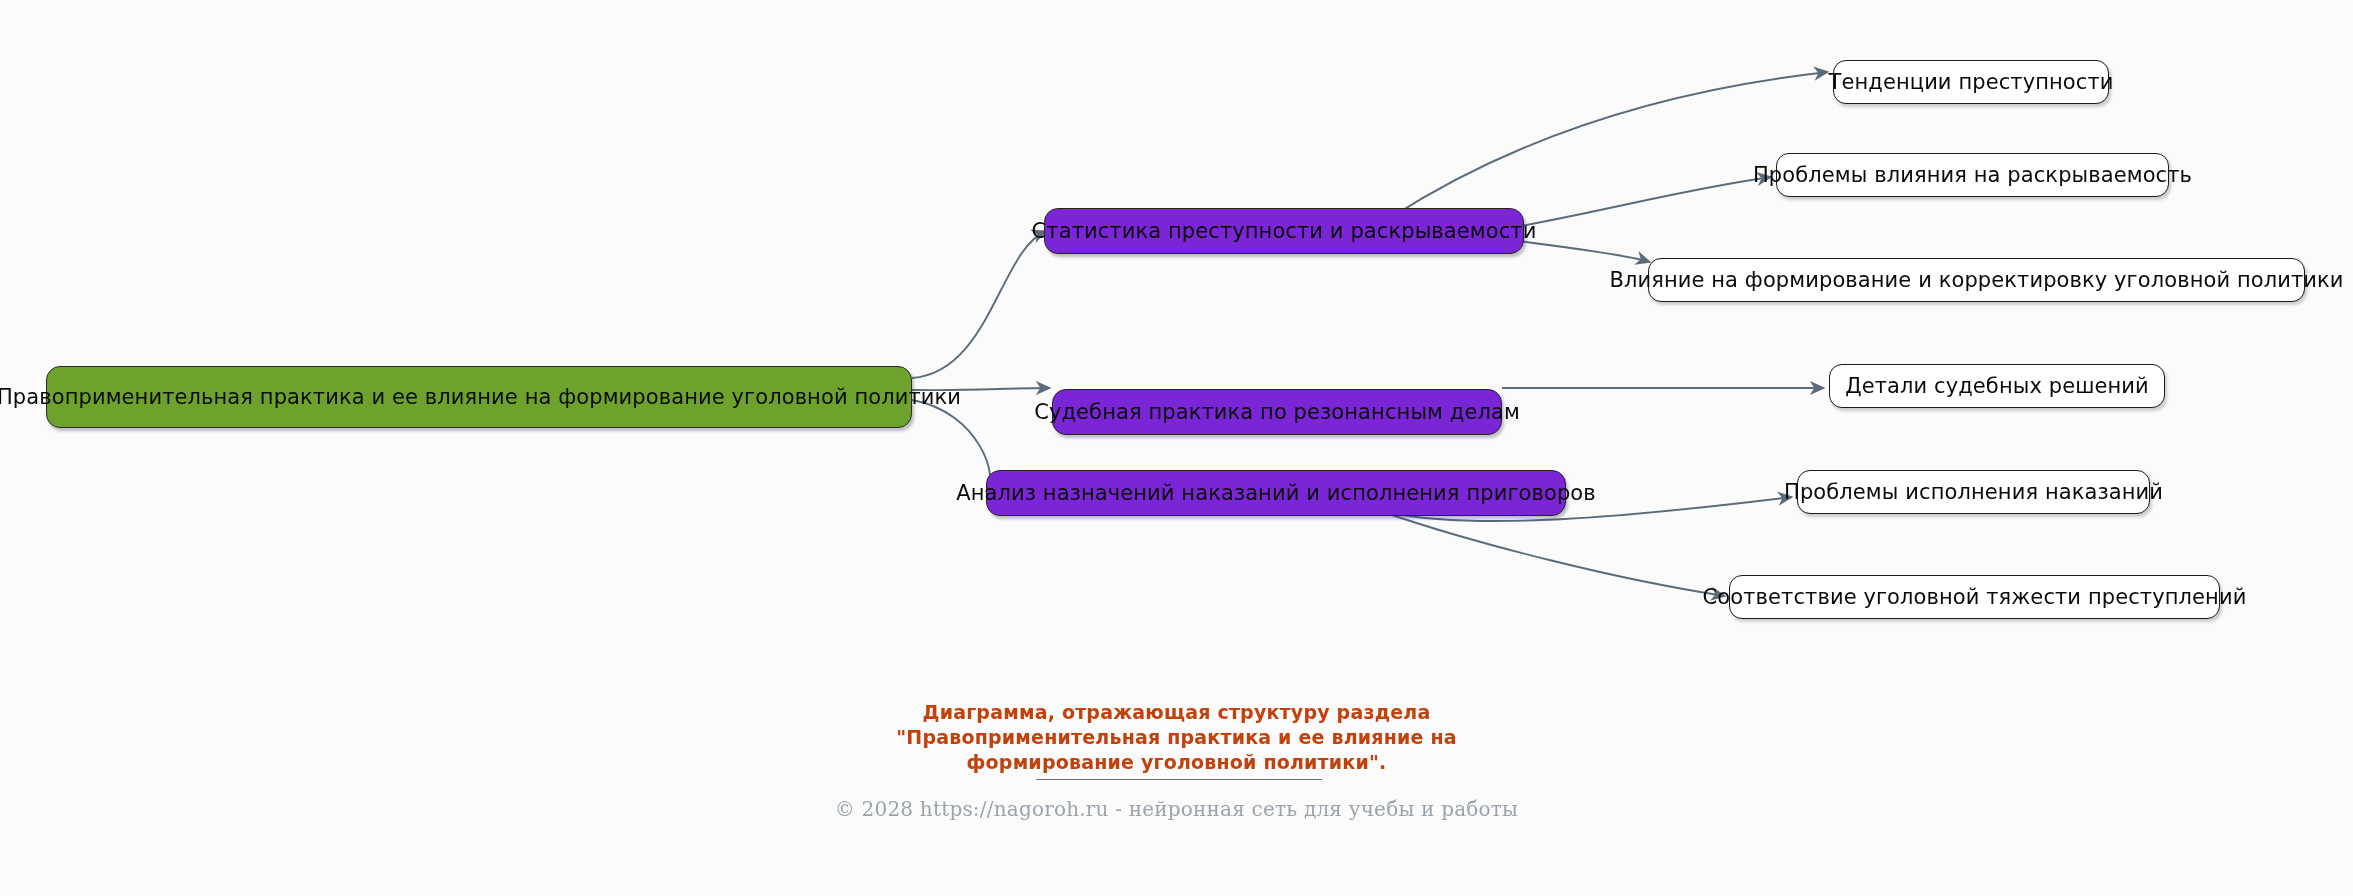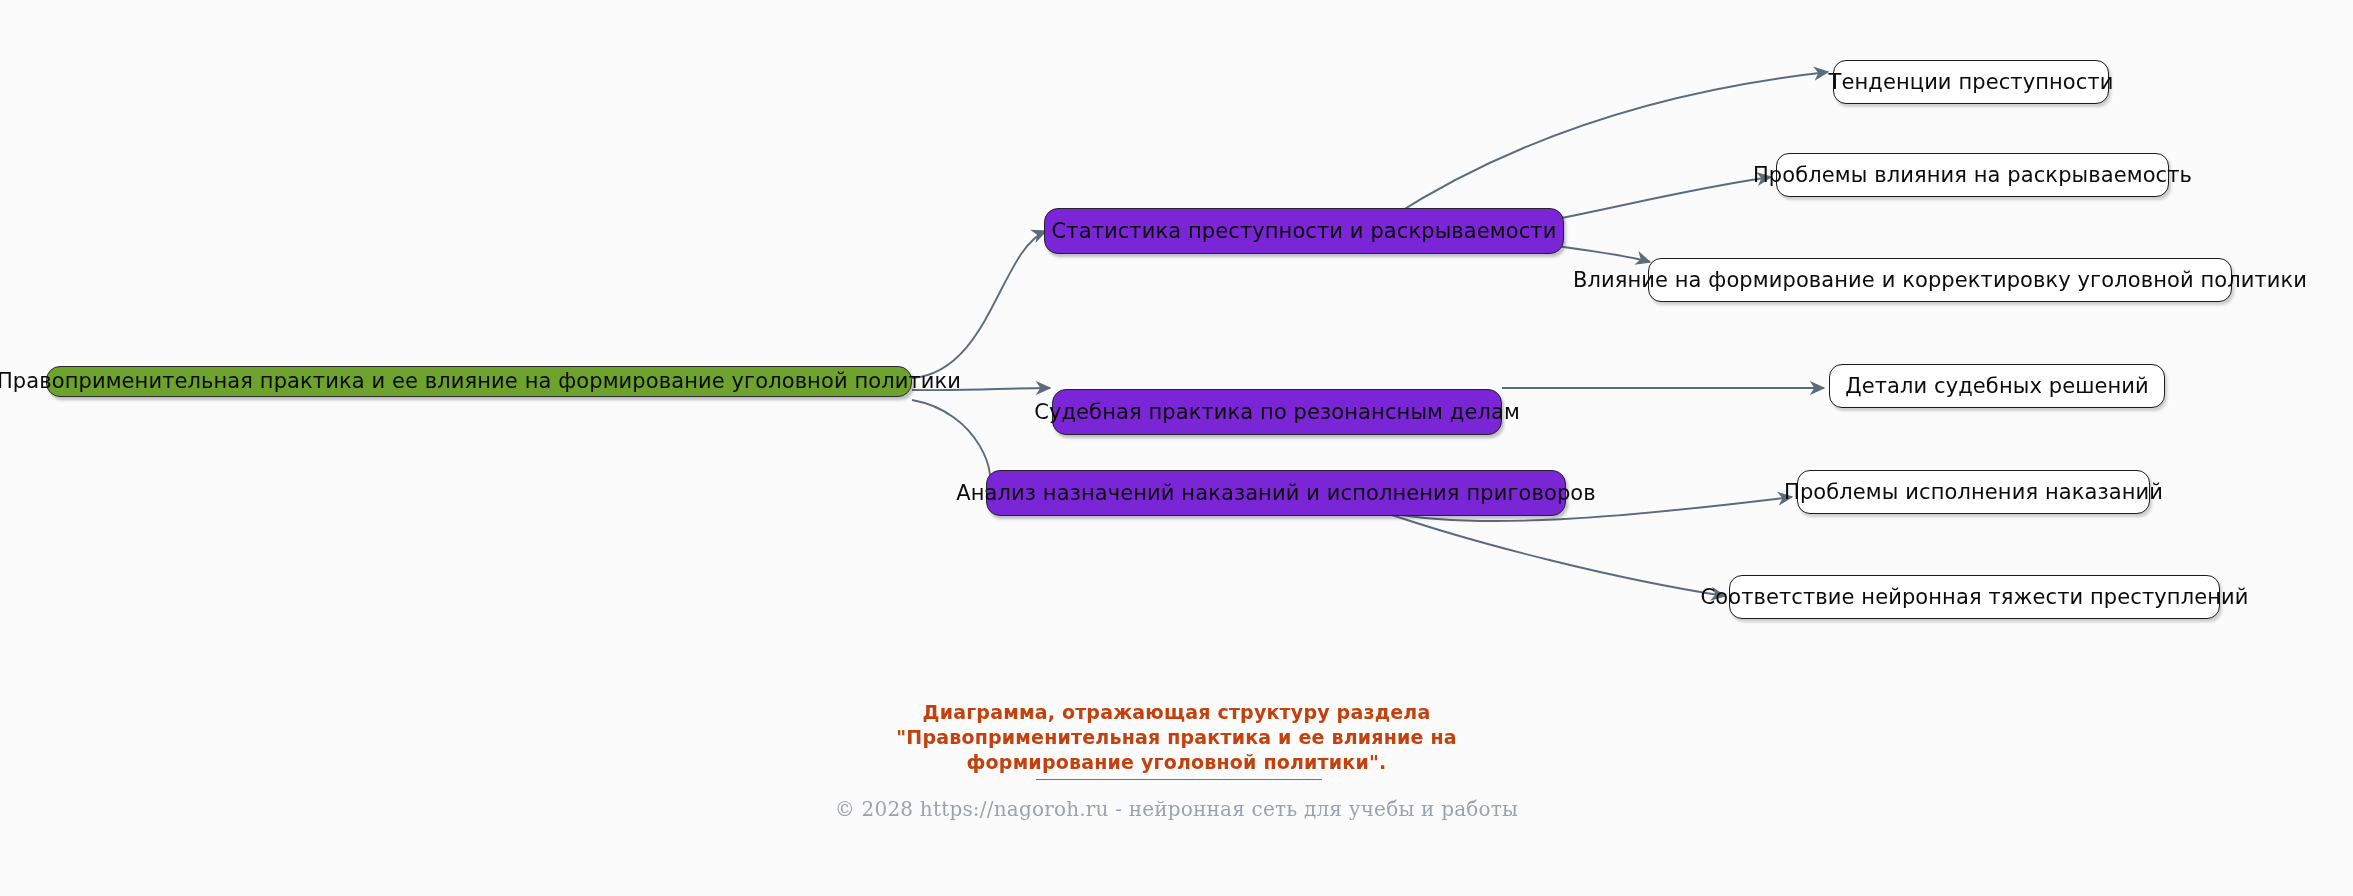--- a/index.html
+++ b/index.html
@@ -48,21 +48,21 @@
     letter-spacing: 0.1px;
     padding: 0 16px;
     height: 44px;
     box-shadow: 2px 3px 3px rgba(40,45,55,0.30);
   }
 
   .node.root {
     background: #6da32c;
     border-color: #2b2b2b;
     border-radius: 14px;
-    height: 31px;
+    height: 62px;
     text-align: right;
   }
 
   .node.branch {
     background: #7a26d6;
     border-color: #242424;
     border-radius: 14px;
     height: 46px;
   }
 
@@ -136,54 +136,54 @@
 
       <path d="M 1390,513 C 1480,530 1620,518 1792,497"></path>
       <path d="M 1386,513 C 1480,545 1620,580 1725,596"></path>
     </g>
   </svg>
 
   <div class="node root" style="left:46px; top:366px; width:866px;">
     <span>Правоприменительная практика и ее влияние на формирование уголовной политики</span>
   </div>
 
-  <div class="node branch" style="left:1044px; top:208px; width:520px;">
+  <div class="node branch" style="left:1044px; top:208px; width:480px;">
     <span>Статистика преступности и раскрываемости</span>
   </div>
 
   <div class="node leaf" style="left:1833px; top:60px; width:276px;align-items:center;">
     <span>Тенденции преступности</span>
   </div>
 
   <div class="node leaf" style="left:1776px; top:153px; width:393px;">
     <span>Проблемы влияния на раскрываемость</span>
   </div>
 
-  <div class="node leaf" style="left:1648px; top:258px; width:584px;">
+  <div class="node leaf" style="left:1648px; top:258px; width:657px;">
     <span>Влияние на формирование и корректировку уголовной политики</span>
   </div>
 
   <div class="node branch" style="left:1052px; top:365px; width:450px;margin-top:24px;">
     <span>Судебная практика по резонансным делам</span>
   </div>
 
   <div class="node leaf" style="left:1829px; top:364px; width:336px;">
     <span>Детали судебных решений</span>
   </div>
 
   <div class="node branch" style="left:986px; top:470px; width:580px;">
     <span>Анализ назначений наказаний и исполнения приговоров</span>
   </div>
 
   <div class="node leaf" style="left:1797px; top:470px; width:353px;">
     <span>Проблемы исполнения наказаний</span>
   </div>
 
   <div class="node leaf" style="left:1729px; top:575px; width:491px;">
-    <span>Соответствие нейронная тяжести преступлений</span>
+    <span>Соответствие уголовной тяжести преступлений</span>
   </div>
 
   <div id="caption">
     <span class="cap-line">Диаграмма, отражающая структуру раздела</span>
     <span class="cap-line">"Правоприменительная практика и ее влияние на</span>
     <span class="cap-line">формирование уголовной политики".</span>
   </div>
 
   <div id="caption-rule"></div>
 

